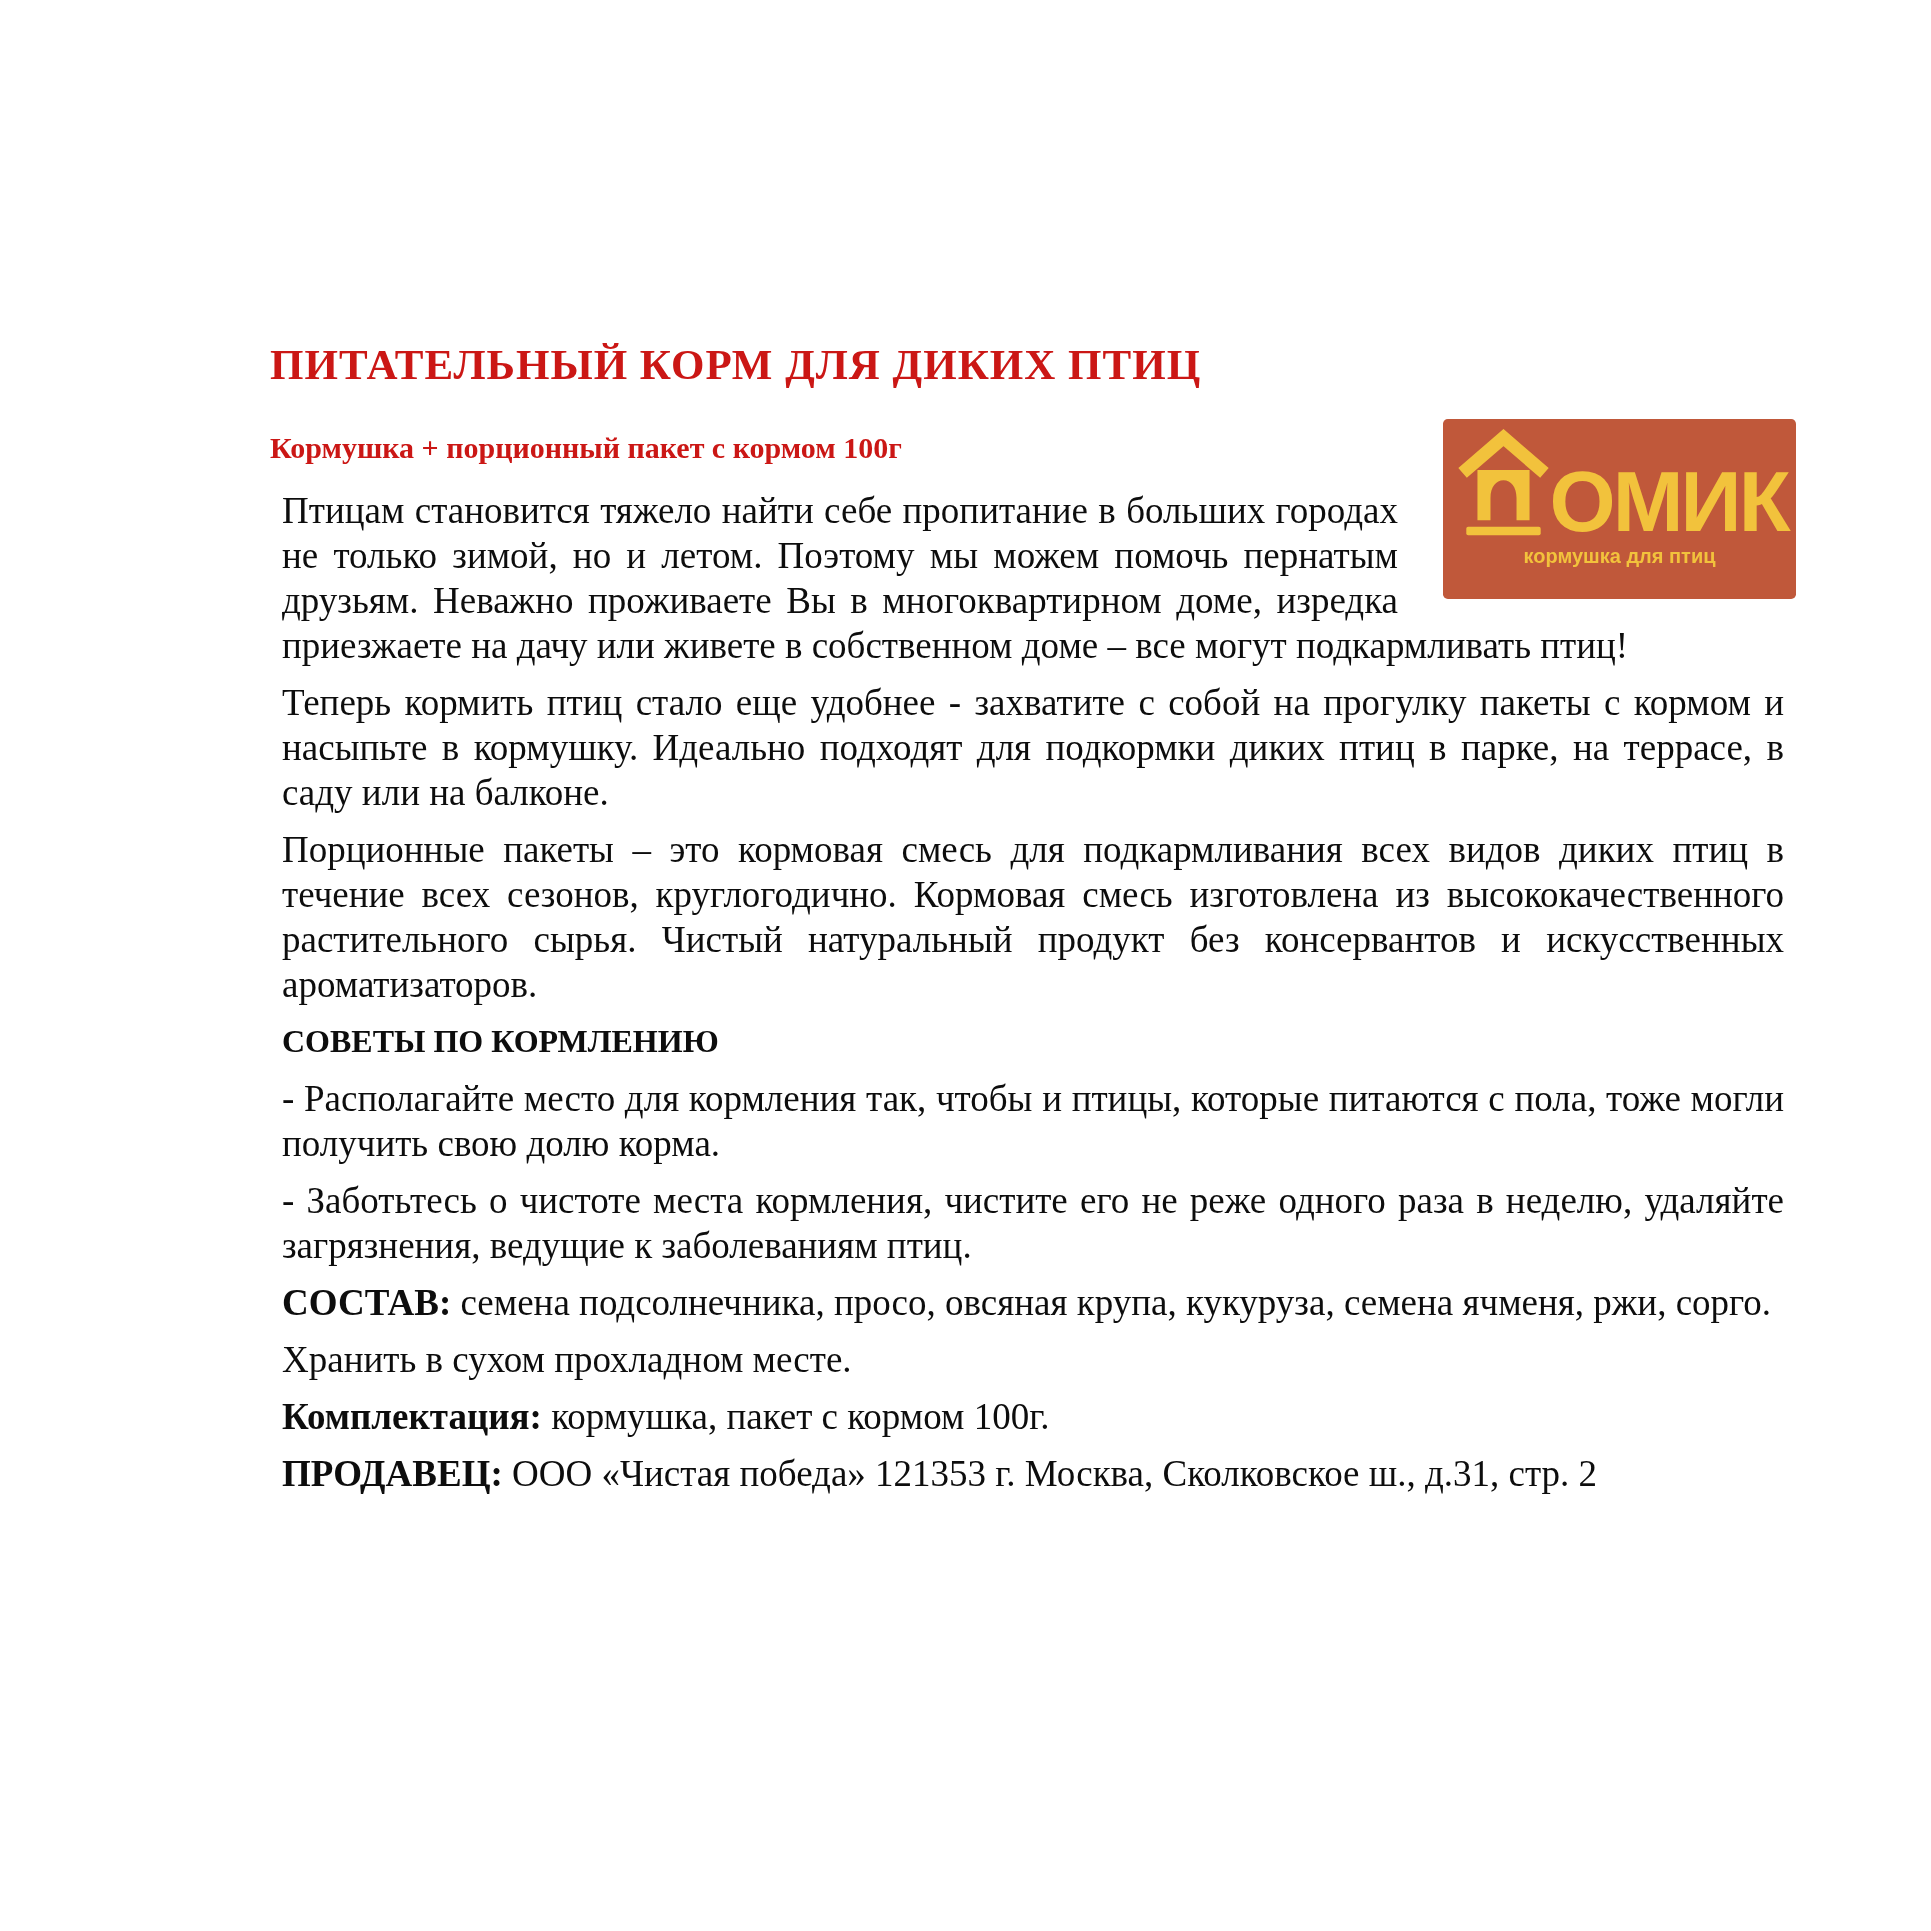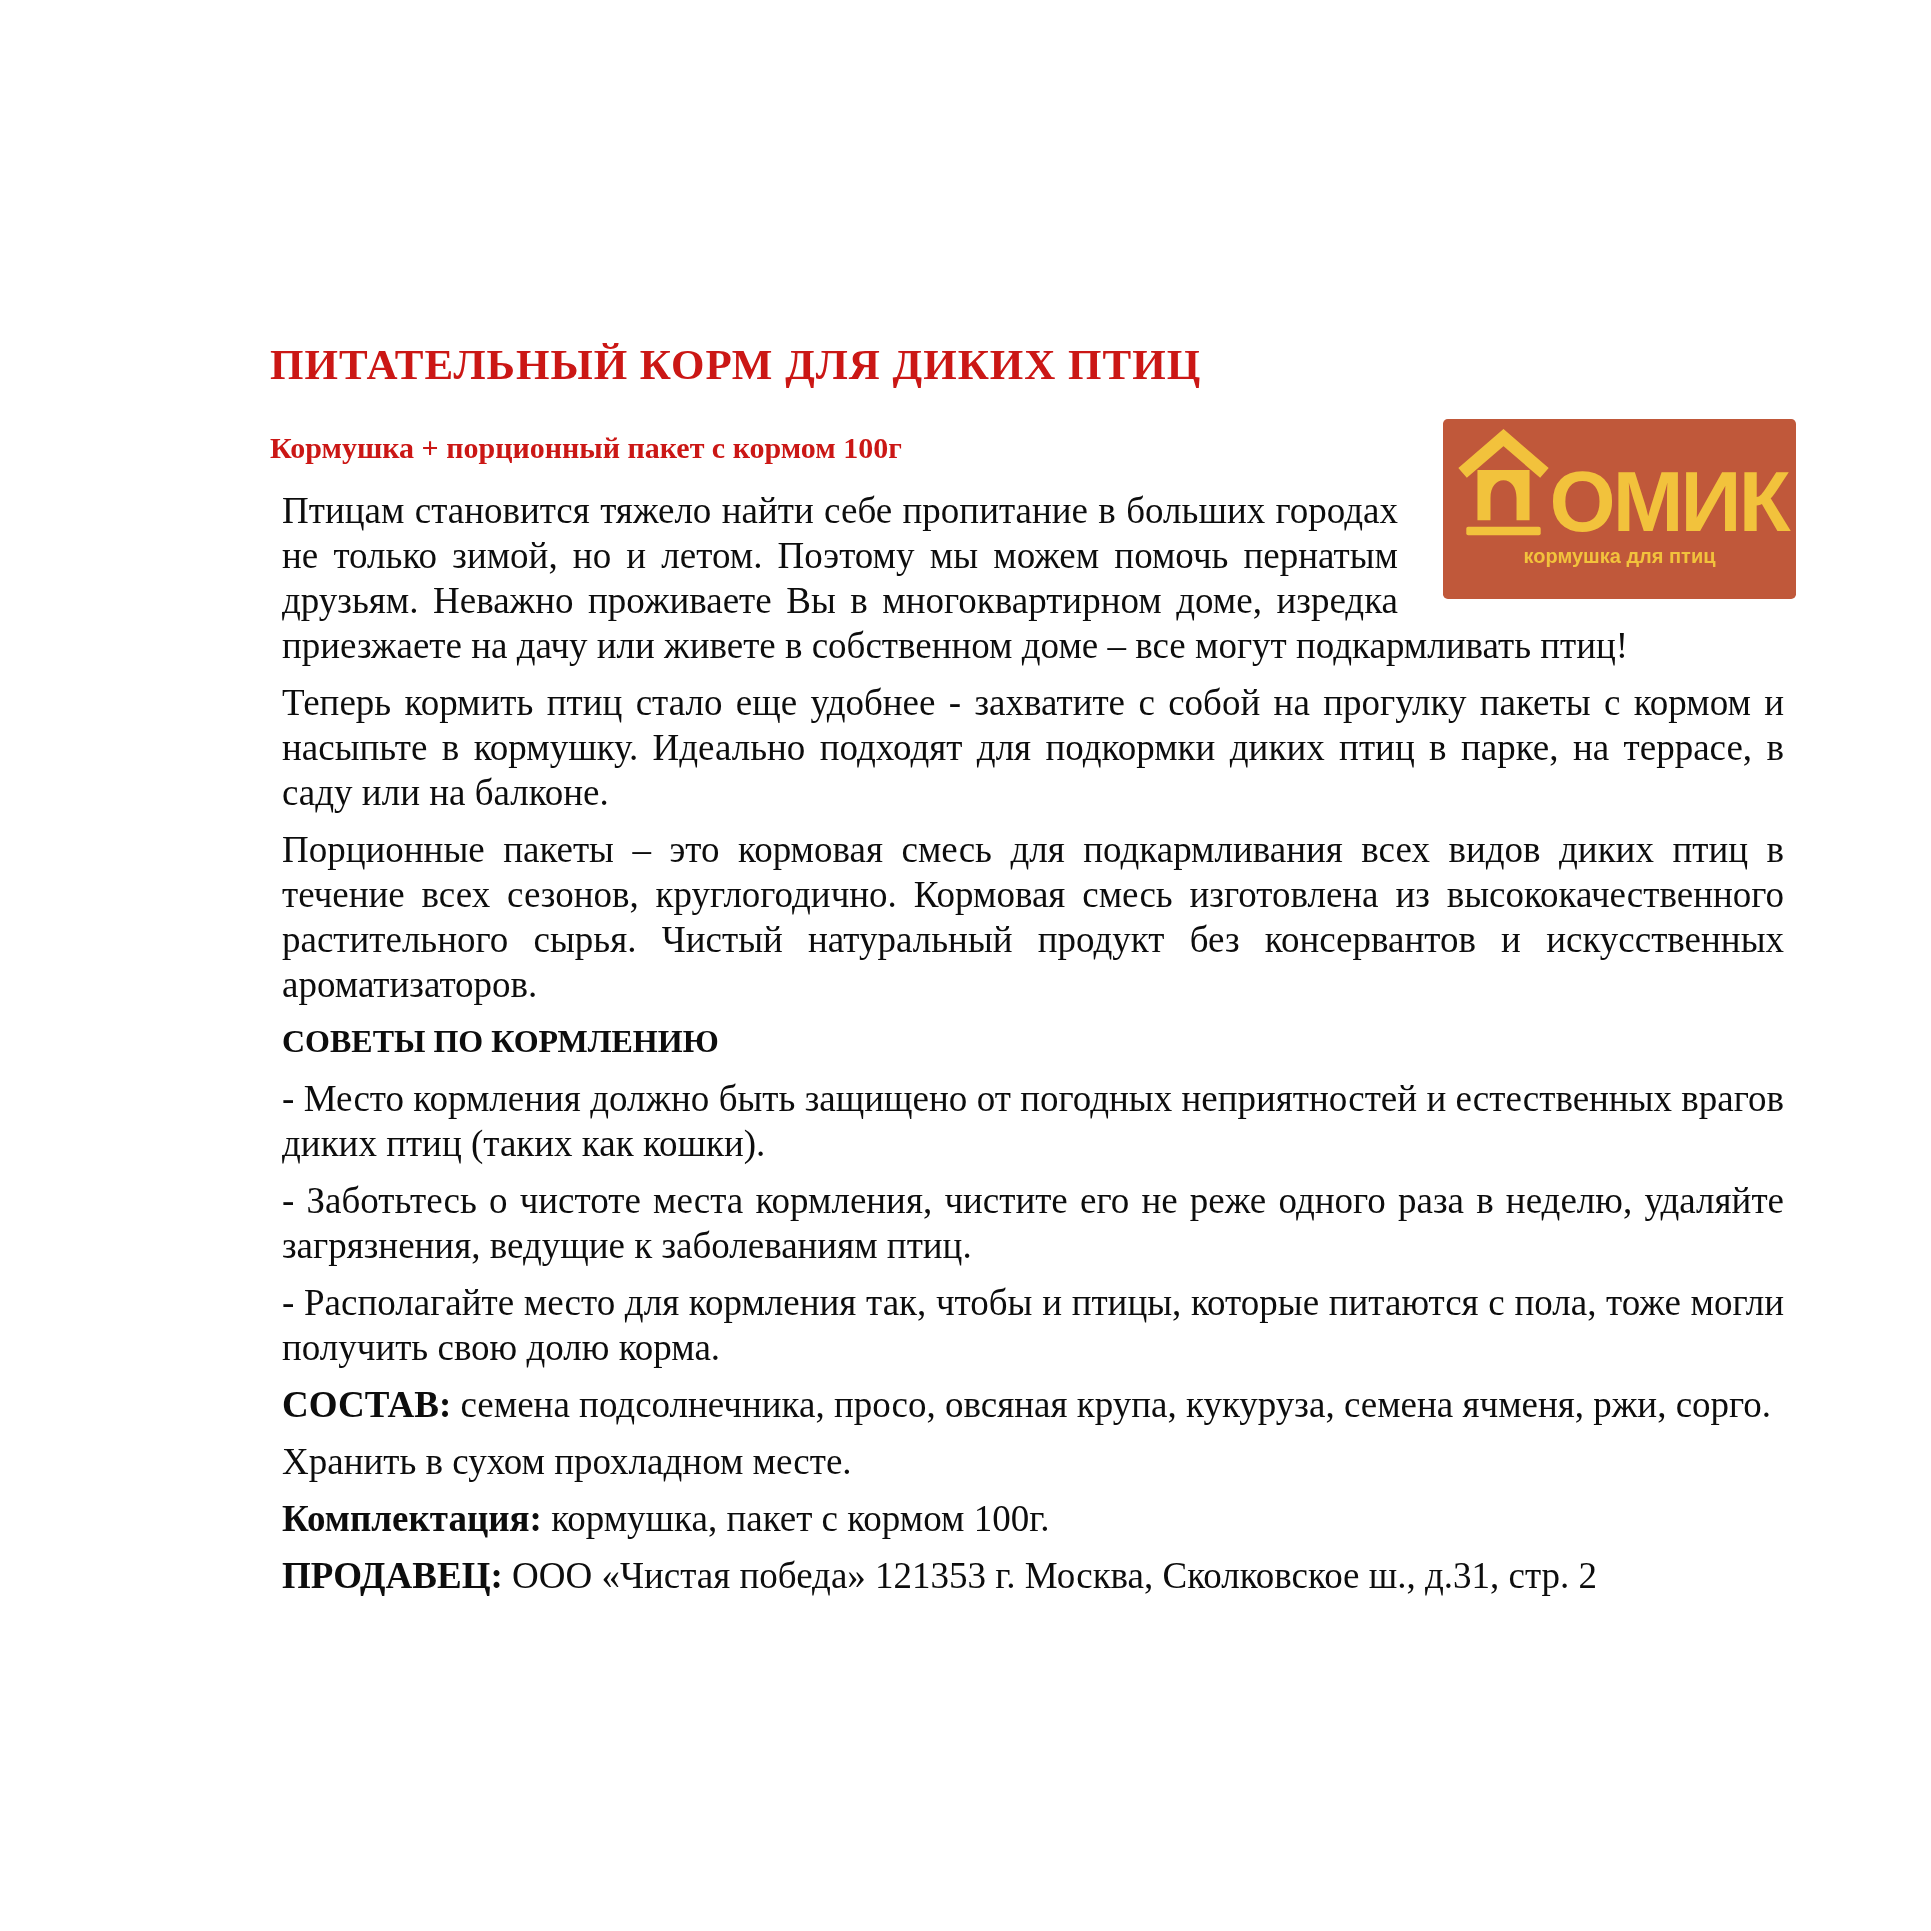--- a/index.html
+++ b/index.html
@@ -110,23 +110,22 @@
   </div>
 
   <h2 class="subtitle">Кормушка + порционный пакет с кормом 100г</h2>
 
   <div class="text">
     <p>Птицам становится тяжело найти себе пропитание в больших городах не только зимой, но и летом. Поэтому мы можем помочь пернатым друзьям. Неважно проживаете Вы в многоквартирном доме, изредка приезжаете на дачу или живете в собственном доме – все могут подкармливать птиц!</p>
     <p>Теперь кормить птиц стало еще удобнее - захватите с собой на прогулку пакеты с кормом и насыпьте в кормушку. Идеально подходят для подкормки диких птиц в парке, на террасе, в саду или на балконе.</p>
     <p>Порционные пакеты – это кормовая смесь для подкармливания всех видов диких птиц в течение всех сезонов, круглогодично. Кормовая смесь изготовлена из высококачественного растительного сырья. Чистый натуральный продукт без консервантов и искусственных ароматизаторов.</p>
 
     <p class="tips-heading">СОВЕТЫ ПО КОРМЛЕНИЮ</p>
-    <p>- Место кормления должно быть защищено от погодных неприятностей и естественных врагов диких птиц (таких как кошки).</p>
+    <p>- Располагайте место для кормления так, чтобы и птицы, которые питаются с пола, тоже могли получить свою долю корма.</p>
     <p>- Заботьтесь о чистоте места кормления, чистите его не реже одного раза в неделю, удаляйте загрязнения, ведущие к заболеваниям птиц.</p>
-    <p>- Располагайте место для кормления так, чтобы и птицы, которые питаются с пола, тоже могли получить свою долю корма.</p>
 
     <p><span class="lbl">СОСТАВ:</span><span> семена подсолнечника, просо, овсяная крупа, кукуруза, семена ячменя, ржи, сорго.</span></p>
     <p>Хранить в сухом прохладном месте.</p>
     <p><span class="lbl">Комплектация:</span><span> кормушка, пакет с кормом 100г.</span></p>
     <p><span class="lbl">ПРОДАВЕЦ:</span><span> ООО «Чистая победа» 121353 г. Москва, Сколковское ш., д.31, стр. 2</span></p>
   </div>
 
 </div>
 
 

